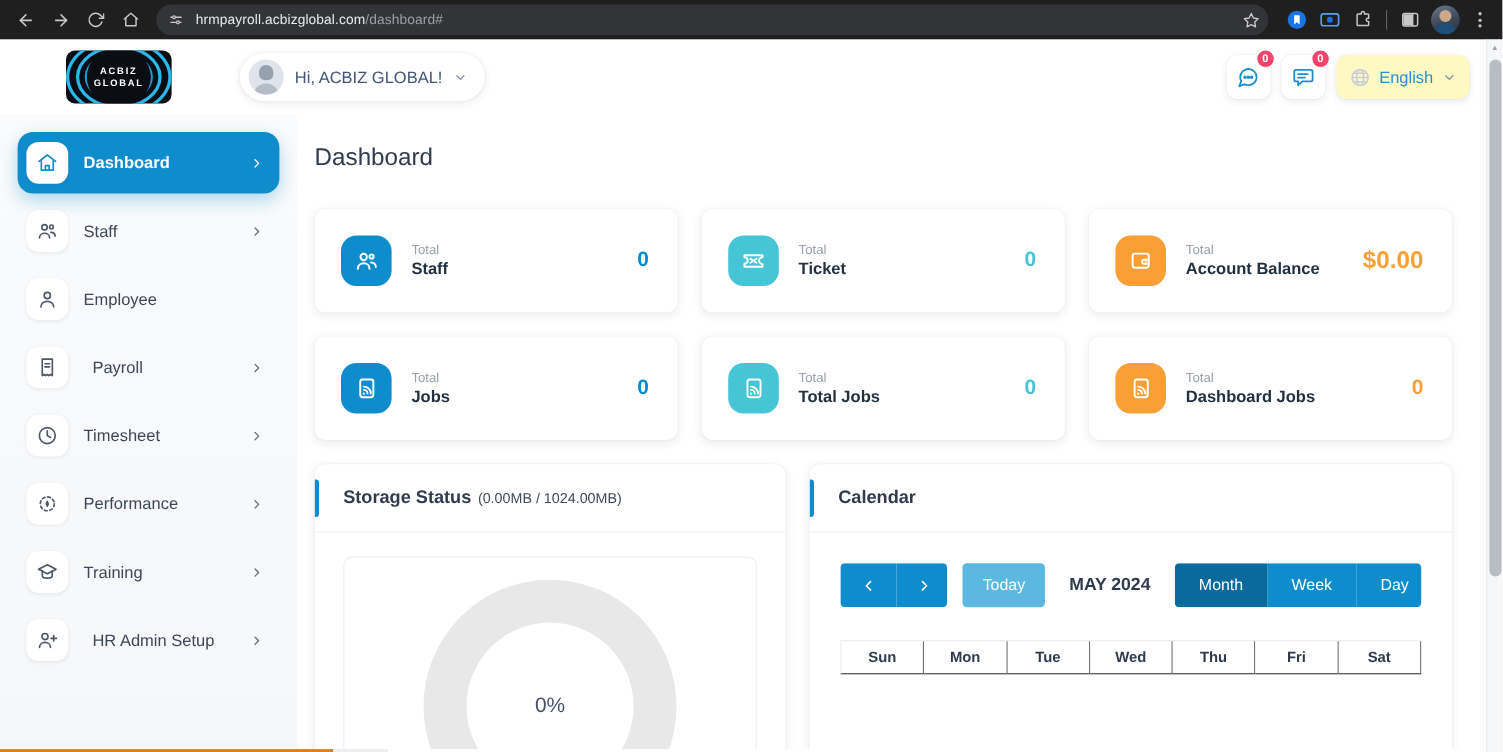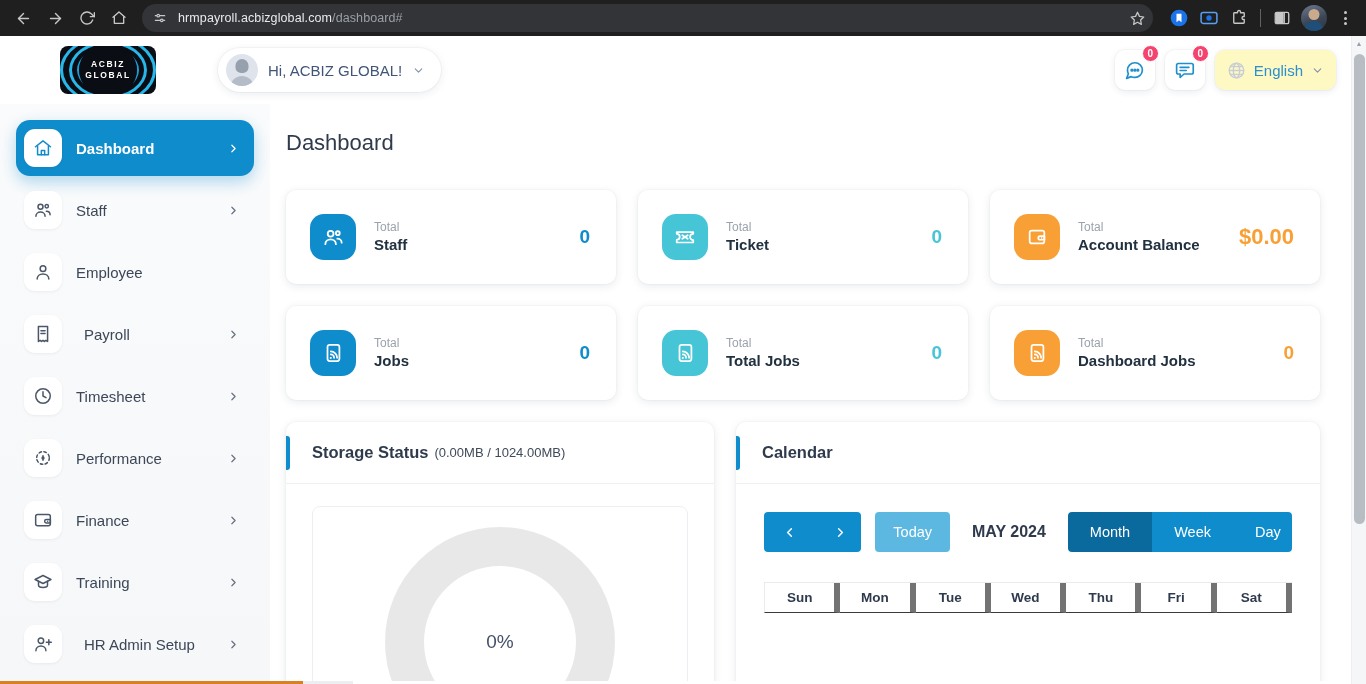--- a/index.html
+++ b/index.html
@@ -392,21 +392,21 @@
     margin-top: 30px;
     border-top: 1px solid #e9ebef;
   }
   .weekday {
     flex: 1 1 0;
     text-align: center;
     font-size: 13.5px;
     font-weight: bold;
     color: #2f3b4d;
     padding: 7px 0;
-    border-right: 6px solid #737373;
+    border-right: 1px solid #737373;
     border-bottom: 1px solid #3b3b3b;
   }
   .weekday:first-child { border-left: 1px solid #e9ebef; }
 
   
   .loadbar {
     position: absolute;
     left: 0; bottom: 0;
     height: 3px;
     width: 100%;
@@ -666,35 +666,20 @@
           <span class="nav-lbl">Performance</span>
           <span class="nav-chev">
             <svg width="13" height="13" viewBox="0 0 24 24" fill="none" stroke="currentColor" stroke-width="2.2" stroke-linecap="round" stroke-linejoin="round">
               <polyline points="9 18 15 12 9 6"></polyline>
             </svg>
           </span>
         </div>
         <div class="nav-item">
           <span class="nav-ic">
             <svg width="20" height="20" viewBox="0 0 24 24" fill="none" stroke="currentColor" stroke-width="1.8" stroke-linecap="round" stroke-linejoin="round">
-              <rect x="3.2" y="5.5" width="17.6" height="13.5" rx="2.4"></rect>
-              <path d="M16 11.5h4.8v4H16a2 2 0 0 1 0-4z"></path>
-              <circle cx="17.6" cy="13.5" r=".9" fill="currentColor" stroke="none"></circle>
-            </svg>
-          </span>
-          <span class="nav-lbl">Finance</span>
-          <span class="nav-chev">
-            <svg width="13" height="13" viewBox="0 0 24 24" fill="none" stroke="currentColor" stroke-width="2.2" stroke-linecap="round" stroke-linejoin="round">
-              <polyline points="9 18 15 12 9 6"></polyline>
-            </svg>
-          </span>
-        </div>
-        <div class="nav-item">
-          <span class="nav-ic">
-            <svg width="20" height="20" viewBox="0 0 24 24" fill="none" stroke="currentColor" stroke-width="1.8" stroke-linecap="round" stroke-linejoin="round">
               <path d="M12 4.2L21.5 9 12 13.8 2.5 9z"></path>
               <path d="M6.6 11v5c0 1.4 2.4 2.6 5.4 2.6s5.4-1.2 5.4-2.6v-5"></path>
             </svg>
           </span>
           <span class="nav-lbl">Training</span>
           <span class="nav-chev">
             <svg width="13" height="13" viewBox="0 0 24 24" fill="none" stroke="currentColor" stroke-width="2.2" stroke-linecap="round" stroke-linejoin="round">
               <polyline points="9 18 15 12 9 6"></polyline>
             </svg>
           </span>

